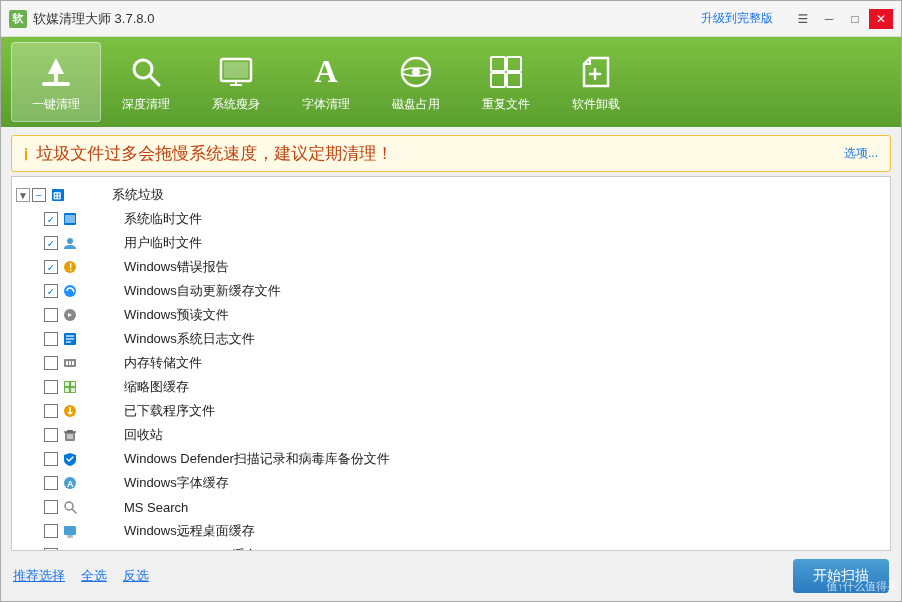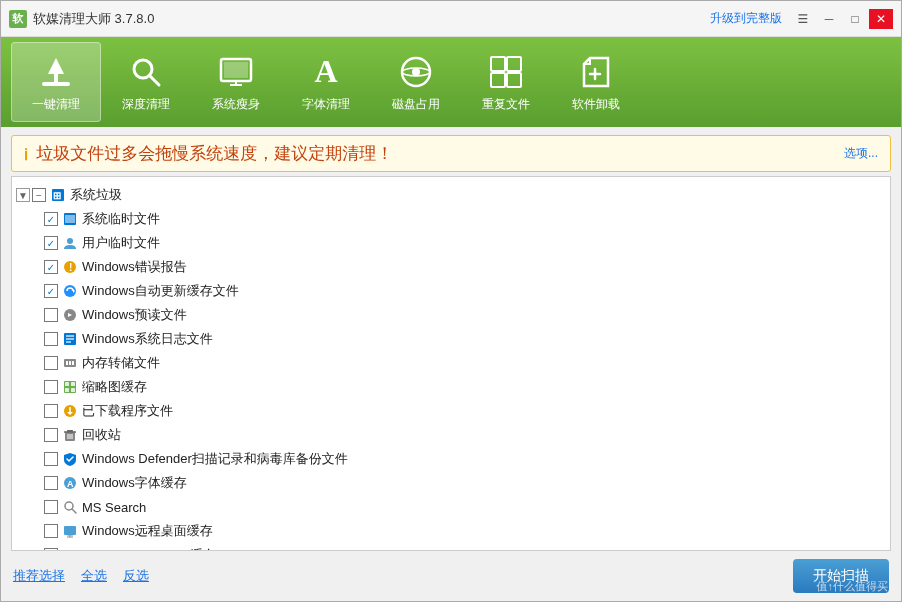--- a/index.html
+++ b/index.html
@@ -49,21 +49,21 @@
       color: white;
       font-size: 10px;
     }
     .titlebar-title {
       font-size: 13px;
       color: #333;
     }
     .titlebar-right {
       display: flex;
       align-items: center;
-      gap: 9px;
+      gap: 18px;
     }
     .upgrade-btn {
       color: #1a73e8;
       font-size: 12px;
       cursor: pointer;
       text-decoration: none;
     }
     .titlebar-controls {
       display: flex;
       gap: 2px;
@@ -243,20 +243,21 @@
       display: inline-flex;
       align-items: center;
       justify-content: center;
       font-size: 13px;
       flex-shrink: 0;
     }
 
     .item-label {
       font-size: 13px;
       color: #222;
+      margin-left: 42px;
     }
 
     
     .footer {
       padding: 8px 12px;
       display: flex;
       align-items: center;
       justify-content: space-between;
       flex-shrink: 0;
     }
@@ -278,21 +279,21 @@
       padding: 8px 20px;
       font-size: 14px;
       cursor: pointer;
       font-family: inherit;
     }
 
     
     .watermark {
       position: absolute;
       bottom: 8px;
-      right: 14px;
+      right: 4px;
       font-size: 11px;
       color: rgba(255,255,255,0.7);
       pointer-events: none;
     }
   </style>
 </head>
 <body>
 
 <div class="window">
 

